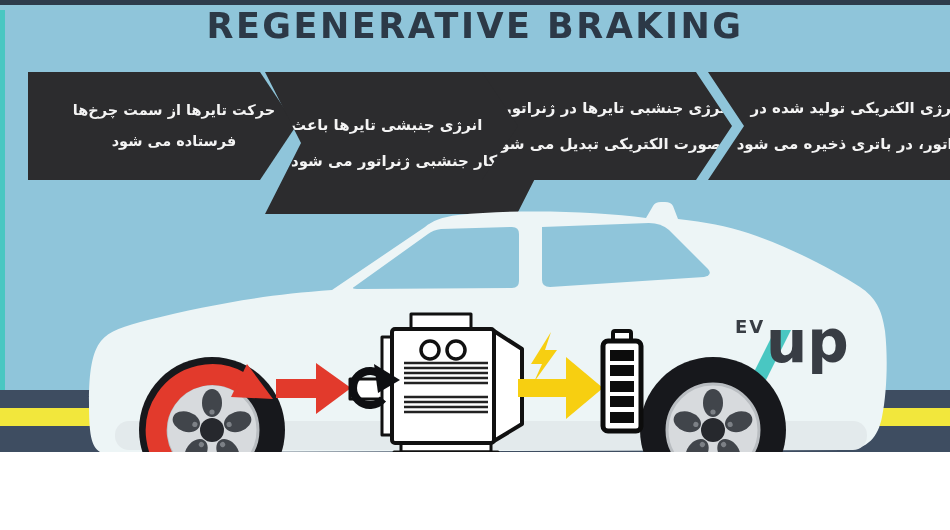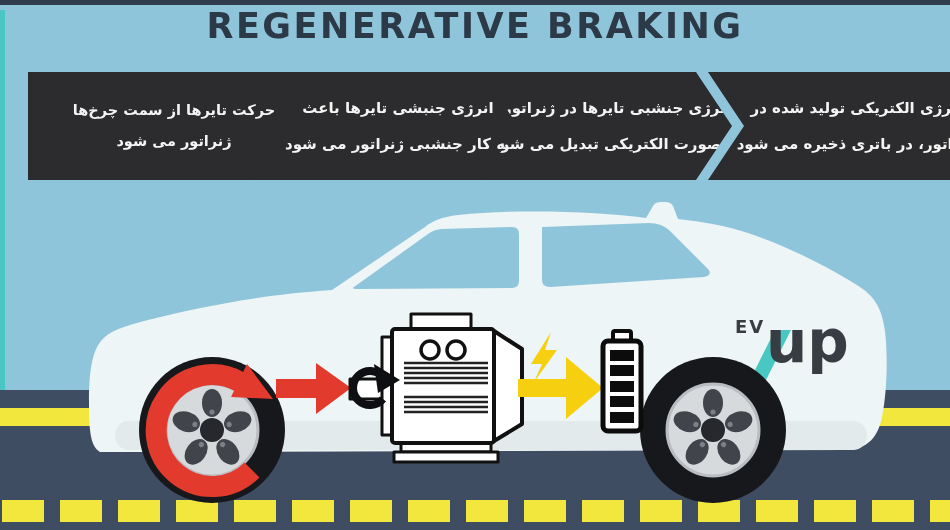--- a/index.html
+++ b/index.html
@@ -1,48 +1,48 @@
 <!DOCTYPE html>
 <html><head>
 <meta charset="utf-8">
 <style>
   html,body{margin:0;padding:0;}
   body{width:950px;height:530px;overflow:hidden;font-family:"DejaVu Sans","Liberation Sans",sans-serif;}
-  .stage{position:relative;width:950px;height:530px;background:#8fc5da;overflow:hidden;}
+  .stage{position:relative;width:950px;height:452px;background:#8fc5da;overflow:hidden;}
   .topline{position:absolute;left:0;top:0;width:100%;height:5px;background:#2e3c4c;}
   .teal-strip{position:absolute;left:0;top:10px;width:5px;height:520px;background:#49c7c2;}
   .title{position:absolute;left:0;top:6px;width:100%;margin:0;text-align:center;
          font-size:35px;font-weight:700;letter-spacing:2.5px;color:#2c3947;}
   .banner{position:absolute;top:72px;height:108px;background:#2c2c2e;color:#f4f4f4;
           display:flex;flex-direction:column;justify-content:center;align-items:center;
           text-align:center;direction:rtl;font-weight:700;}
   .banner span{display:block;line-height:36px;font-size:15px;white-space:nowrap;}
   .b1{left:28px;width:224px;padding:0 10px 0 34px;
       clip-path:polygon(0 0,calc(100% - 36px) 0,100% 50%,calc(100% - 36px) 100%,0 100%);}
   .b1 span{line-height:31px;font-size:14.5px;}
-  .b2{left:254px;width:236px;padding:0 26px;
-      clip-path:polygon(0 0,calc(100% - 36px) 0,100% 50%,calc(100% - 36px) 100%,0 100%,36px 50%);}
+  .b2{left:265px;width:236px;padding:17px 26px;
+      clip-path:polygon(0 0,calc(100% - 36px) 0,100% 50%,calc(100% - 36px) 100%,0 100%,36px 50%);align-items:flex-end;}
   .b3{left:482px;width:234px;padding:0 8px;
       clip-path:polygon(0 0,calc(100% - 36px) 0,100% 50%,calc(100% - 36px) 100%,0 100%,36px 50%);}
   .b4{left:708px;width:237px;padding:0 8px 0 30px;
       clip-path:polygon(0 0,100% 0,100% 100%,0 100%,36px 50%);}
   .scene{position:absolute;left:0;top:190px;width:950px;height:340px;}
 </style>
 </head>
 <body>
 
 <div class="stage">
   <div class="topline"></div>
   <div class="teal-strip"></div>
 
   <h1 class="title">REGENERATIVE BRAKING</h1>
 
   <div class="banner b1">
     <span>حرکت تایرها از سمت چرخ‌ها</span>
-    <span>ژنراتور می شود</span>
+    <span>فرستاده می شود</span>
   </div>
   <div class="banner b2">
     <span>انرژی جنبشی تایرها باعث</span>
     <span>به کار جنشبی ژنراتور می شود</span>
   </div>
   <div class="banner b3">
     <span>انرژی جنشبی تایرها در ژنراتور به</span>
     <span>صورت الکتریکی تبدیل می شود</span>
   </div>
   <div class="banner b4">

